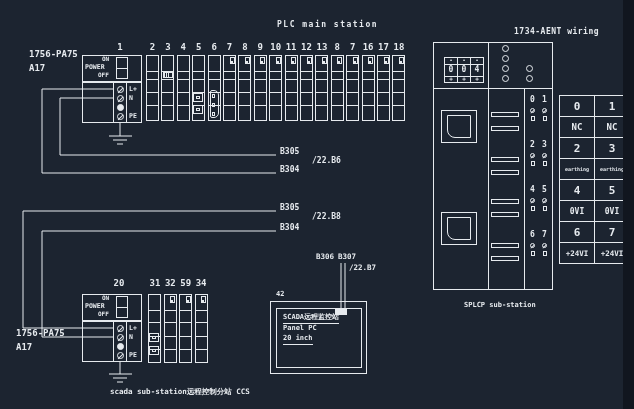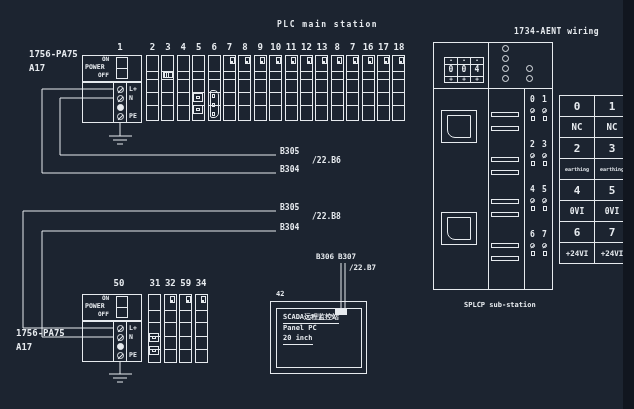--- a/index.html
+++ b/index.html
@@ -51,20 +51,21 @@
   <div class="t" style="left:276px;top:291px;font-size:7px">42</div>
   <div class="bx" style="left:270px;top:301px;width:97px;height:73px"></div>
   <div class="bx" style="left:276px;top:308px;width:86px;height:60px"></div>
   <div class="ln" style="left:335px;top:309px;width:12px;height:6px"></div>
   <div class="t ul" style="left:283px;top:314px;font-size:7px">SCADA远程监控站</div>
   <div class="t" style="left:283px;top:325px;font-size:7px">Panel PC</div>
   <div class="t ul" style="left:283px;top:335px;font-size:7px">20 inch</div>
 
   <div class="t" style="left:16px;top:329px;font-size:9px">1756-PA75</div>
   <div class="t" style="left:16px;top:343px;font-size:9px">A17</div>
+  <div class="t" style="left:110px;top:388px;font-size:7.5px">scada sub-station远程控制分站 CCS</div>
 
   <div class="t" style="left:514px;top:28px;letter-spacing:0.5px">1734-AENT wiring</div>
   <div class="t" style="left:464px;top:302px;font-size:7px">SPLCP sub-station</div>
 <div class="bx" style="left: 82px; top: 55px; width: 60px; height: 27px;"></div>
     <div class="t" style="left: 102px; top: 56px; font-size: 6px;">ON</div>
     <div class="t" style="left: 85px; top: 64px; font-size: 6.5px;">POWER</div>
     <div class="t" style="left: 98px; top: 72px; font-size: 6px;">OFF</div>
     <div class="bx" style="left: 116px; top: 57px; width: 12px; height: 22px;"></div>
     <div class="ln" style="left: 116px; top: 68px; width: 12px; height: 1px;"></div>
     <div class="bx" style="left: 82px; top: 82px; width: 60px; height: 41px;"></div>
@@ -235,21 +236,21 @@
     <div class="bx" style="left: 383.5px; top: 57px; width: 5px; height: 7px;"></div>
     <div class="bx" style="left: 384.5px; top: 60.5px; width: 2px; height: 3px;"></div>
     <div class="t ct" style="left: 390.4px; top: 43px; width: 17px; font-size: 9px;">18</div>
     <div class="bx" style="left: 392.4px; top: 55px; width: 13px; height: 66px;"></div>
     <div class="ln" style="left: 392.4px; top: 71px; width: 13px; height: 1px;"></div>
     <div class="ln" style="left: 392.4px; top: 79px; width: 13px; height: 1px;"></div>
     <div class="ln" style="left: 392.4px; top: 92px; width: 13px; height: 1px;"></div>
     <div class="ln" style="left: 392.4px; top: 105px; width: 13px; height: 1px;"></div>
     <div class="bx" style="left: 398.9px; top: 57px; width: 5px; height: 7px;"></div>
     <div class="bx" style="left: 399.9px; top: 60.5px; width: 2px; height: 3px;"></div>
-    <div class="t ct" style="left: 106px; top: 279px; width: 26px; font-size: 9px;">50</div>
+    <div class="t ct" style="left: 106px; top: 279px; width: 26px; font-size: 9px;">20</div>
     <div class="t ct" style="left: 146.4px; top: 279px; width: 17px; font-size: 9px;">31</div>
     <div class="bx" style="left: 148.4px; top: 294px; width: 13px; height: 69px;"></div>
     <div class="ln" style="left: 148.4px; top: 310px; width: 13px; height: 1px;"></div>
     <div class="ln" style="left: 148.4px; top: 322px; width: 13px; height: 1px;"></div>
     <div class="ln" style="left: 148.4px; top: 336px; width: 13px; height: 1px;"></div>
     <div class="ln" style="left: 148.4px; top: 349px; width: 13px; height: 1px;"></div>
     <div class="bx" style="left: 149.4px; top: 333px; width: 10px; height: 9px;"></div>
     <div class="bx" style="left: 151.9px; top: 335.5px; width: 4px; height: 3px;"></div>
     <div class="bx" style="left: 149.4px; top: 346px; width: 10px; height: 9px;"></div>
     <div class="bx" style="left: 151.9px; top: 348.5px; width: 4px; height: 3px;"></div>

